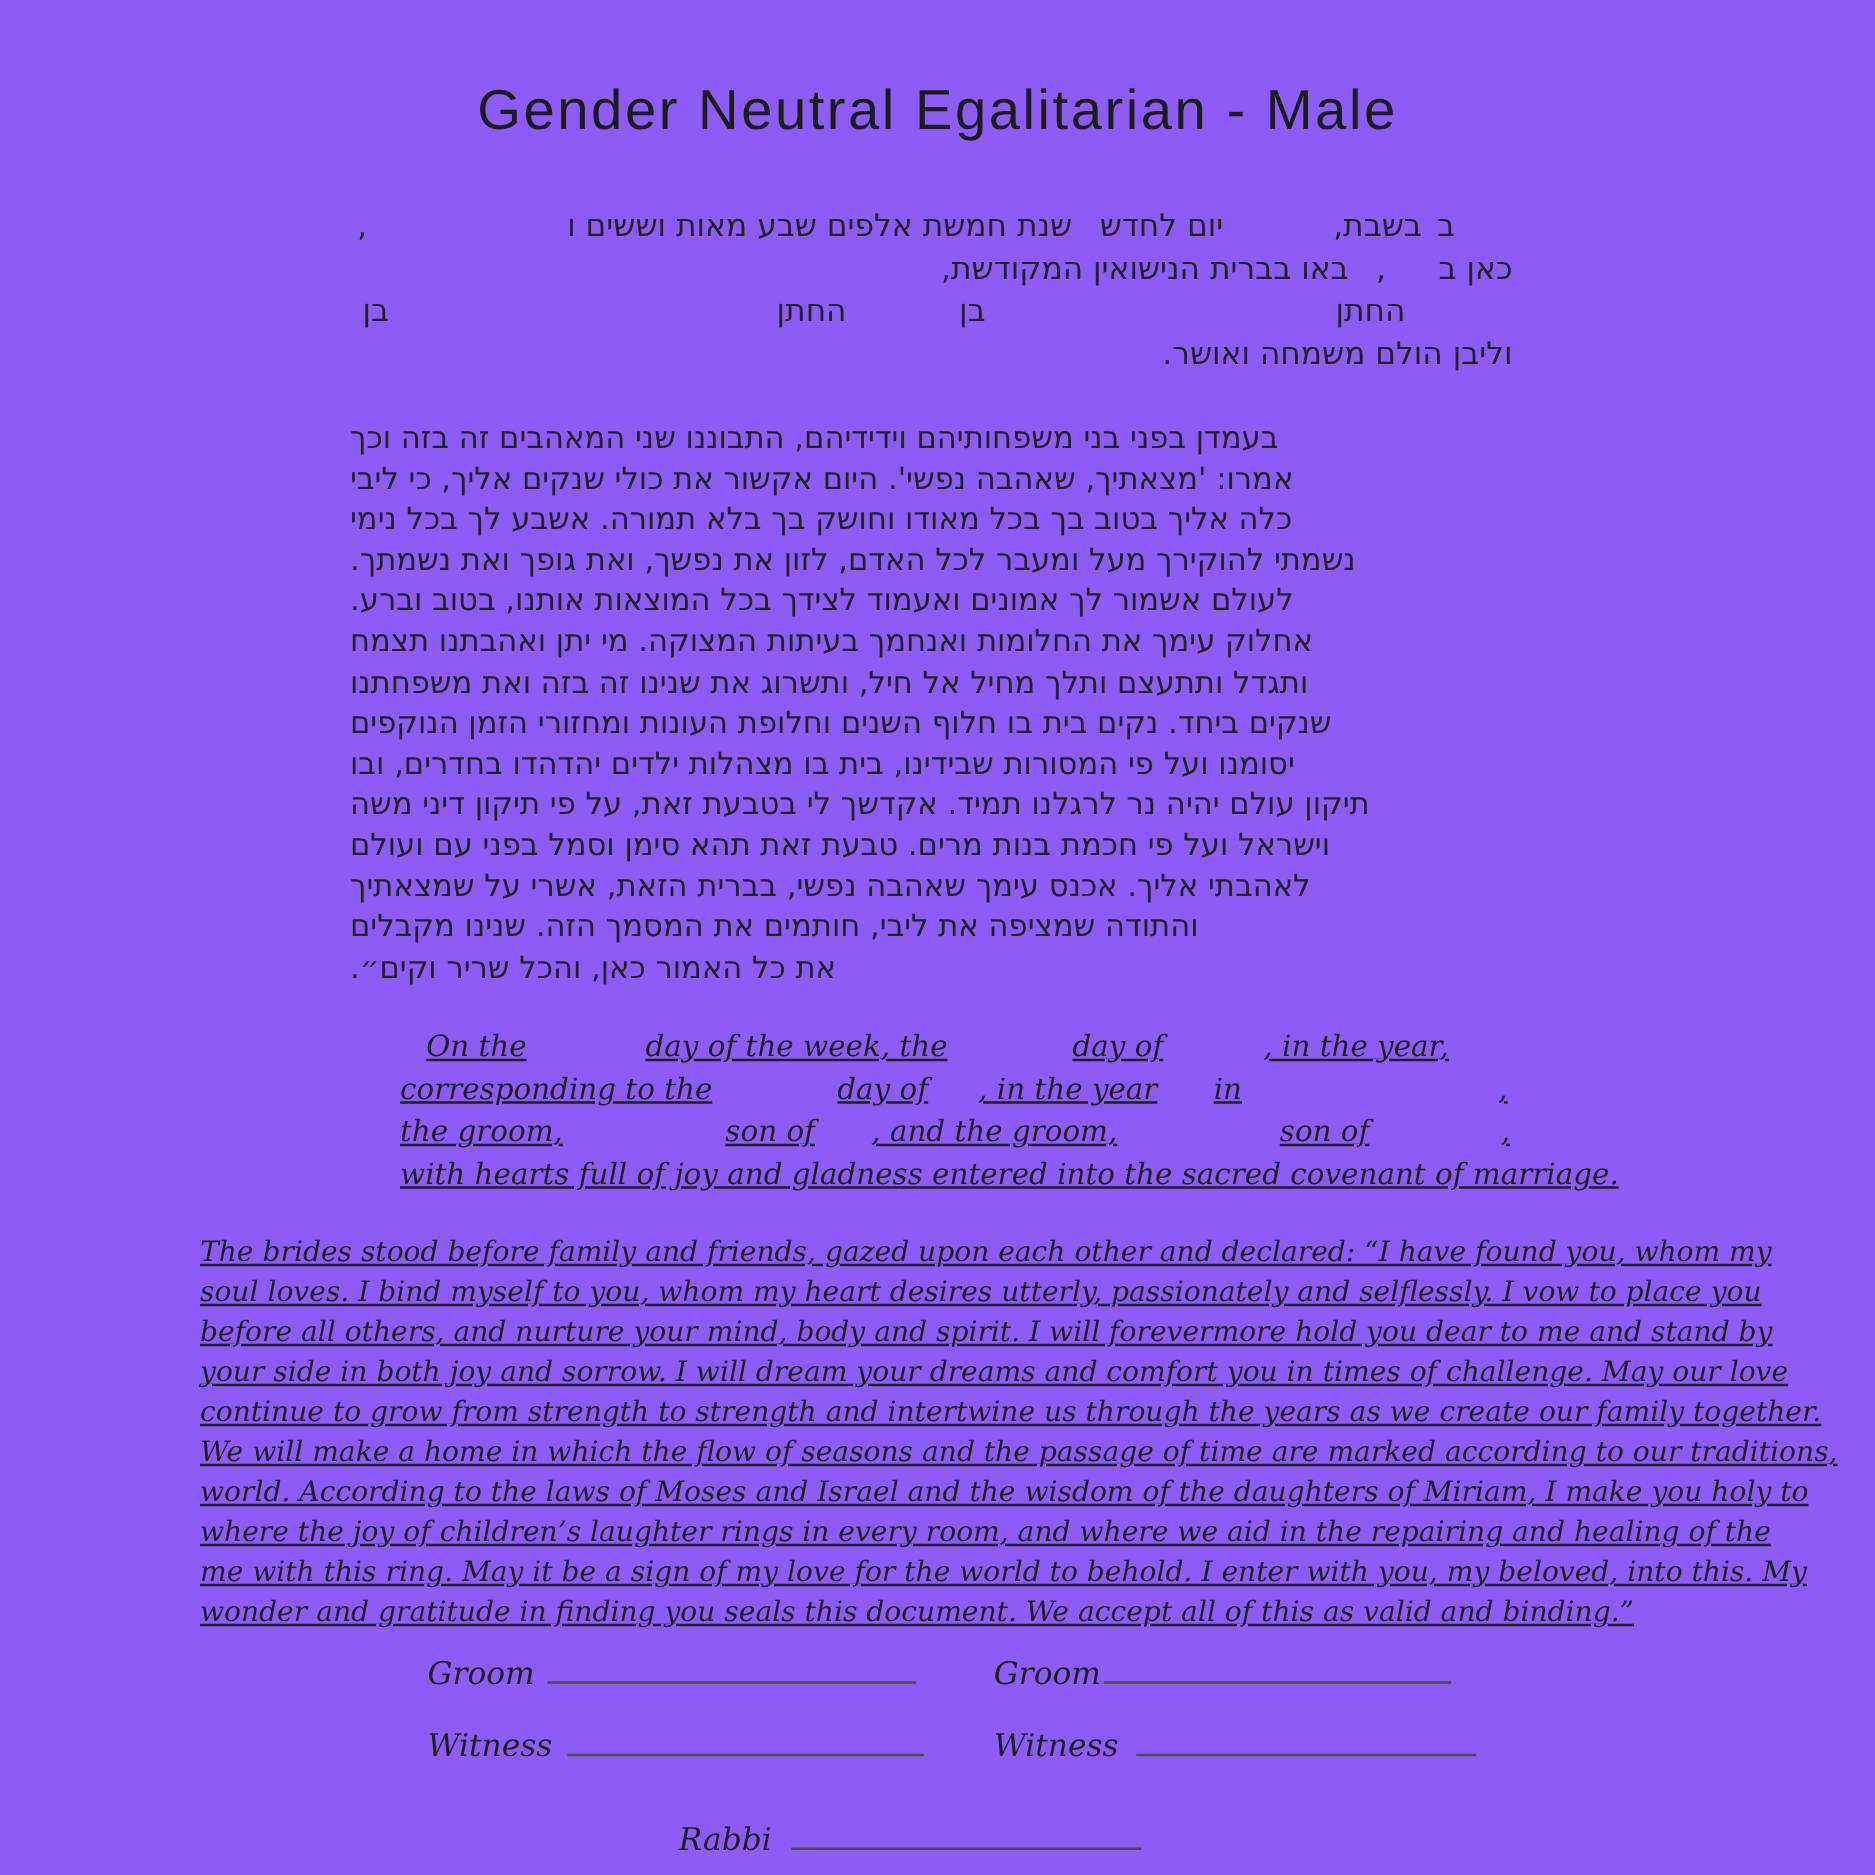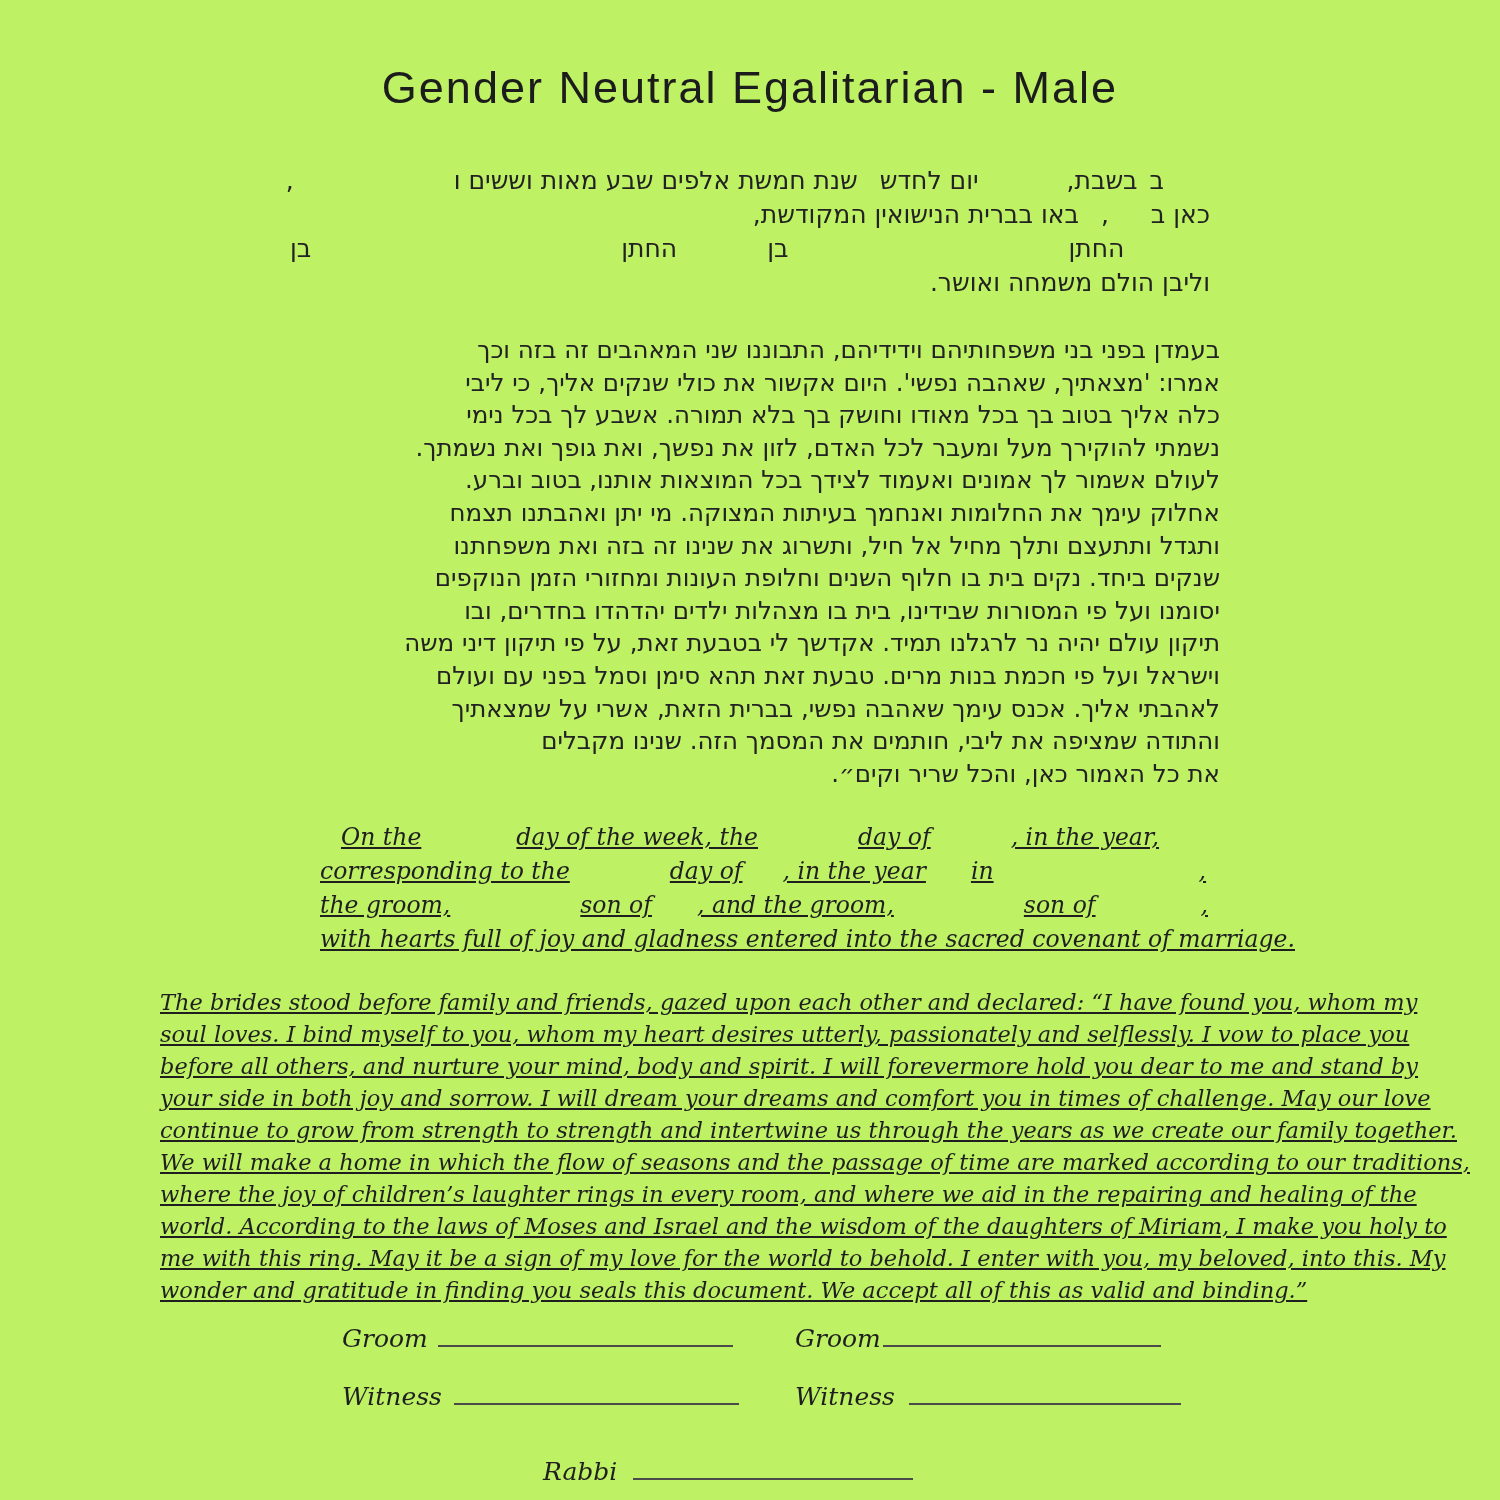--- a/index.html
+++ b/index.html
@@ -1,19 +1,19 @@
 <!DOCTYPE html>
 <html><head>
 <meta charset="utf-8">
 <style>
   html,body{margin:0;padding:0;background:#ffffff;}
   .page{
     position:relative;
     width:1500px;height:1500px;
-    background:#bef264;
+    background:#8b5cf6;
     color:#1e1e1e;
     overflow:hidden;
   }
   
   .title{
     margin:0;padding-top:62px;
     text-align:center;
     font-family:"Liberation Sans",sans-serif;
     font-weight:400;
     font-size:45px;
@@ -29,21 +29,21 @@
     width:920px;margin:50px auto 0 auto;
     font-size:25px;line-height:34px;
     white-space:nowrap;
   }
   .heb-line{direction:rtl;unicode-bidi:isolate;}
   .heb-line.right{text-align:left;padding-right:46px;}
   .heb-line.center{text-align:right;}
   .heb-body{
     width:940px;margin:34px auto 0 auto;
     font-size:24.5px;line-height:32.6px;
-    text-align:right;
+    text-align:left;
   }
   .heb-body .hb-line{direction:rtl;unicode-bidi:isolate;white-space:nowrap;}
   
   .blank{display:inline-block;height:1px;}
   .b12{width:12px}.b22{width:22px}.b42{width:42px}
   .b88{width:88px}.b90{width:90px}.b160{width:160px}
   .b280{width:280px}.b310{width:310px}
   .eb40{width:40px}.eb45{width:45px}.eb80{width:80px}.eb95{width:95px}
   .eb100{width:100px}.eb105{width:105px}.eb130{width:130px}.eb205{width:205px}
   
@@ -122,22 +122,22 @@
     <div class="fi-line center">with hearts full of joy and gladness entered into the sacred covenant of marriage.</div>
   </section>
 
   <section class="script declaration">
       <div class="dc-line">The brides stood before family and friends, gazed upon each other and declared: “I have found you, whom my</div>
       <div class="dc-line">soul loves. I bind myself to you, whom my heart desires utterly, passionately and selflessly. I vow to place you</div>
       <div class="dc-line">before all others, and nurture your mind, body and spirit. I will forevermore hold you dear to me and stand by</div>
       <div class="dc-line">your side in both joy and sorrow. I will dream your dreams and comfort you in times of challenge. May our love</div>
       <div class="dc-line">continue to grow from strength to strength and intertwine us through the years as we create our family together.</div>
       <div class="dc-line">We will make a home in which the flow of seasons and the passage of time are marked according to our traditions,</div>
+      <div class="dc-line">world. According to the laws of Moses and Israel and the wisdom of the daughters of Miriam, I make you holy to</div>
       <div class="dc-line">where the joy of children’s laughter rings in every room, and where we aid in the repairing and healing of the</div>
-      <div class="dc-line">world. According to the laws of Moses and Israel and the wisdom of the daughters of Miriam, I make you holy to</div>
       <div class="dc-line">me with this ring. May it be a sign of my love for the world to behold. I enter with you, my beloved, into this. My</div>
       <div class="dc-line">wonder and gratitude in finding you seals this document. We accept all of this as valid and binding.”</div>
     </section>
 
   <section class="script sig-area">
     <div class="sig-row row1">
       <div class="sig-cell"><span class="sig-label">Groom</span><span class="sigline sl295"></span></div>
       <div class="sig-cell right-cell"><span class="sig-label">Groom</span><span class="sigline sl278"></span></div>
     </div>
     <div class="sig-row row2">

